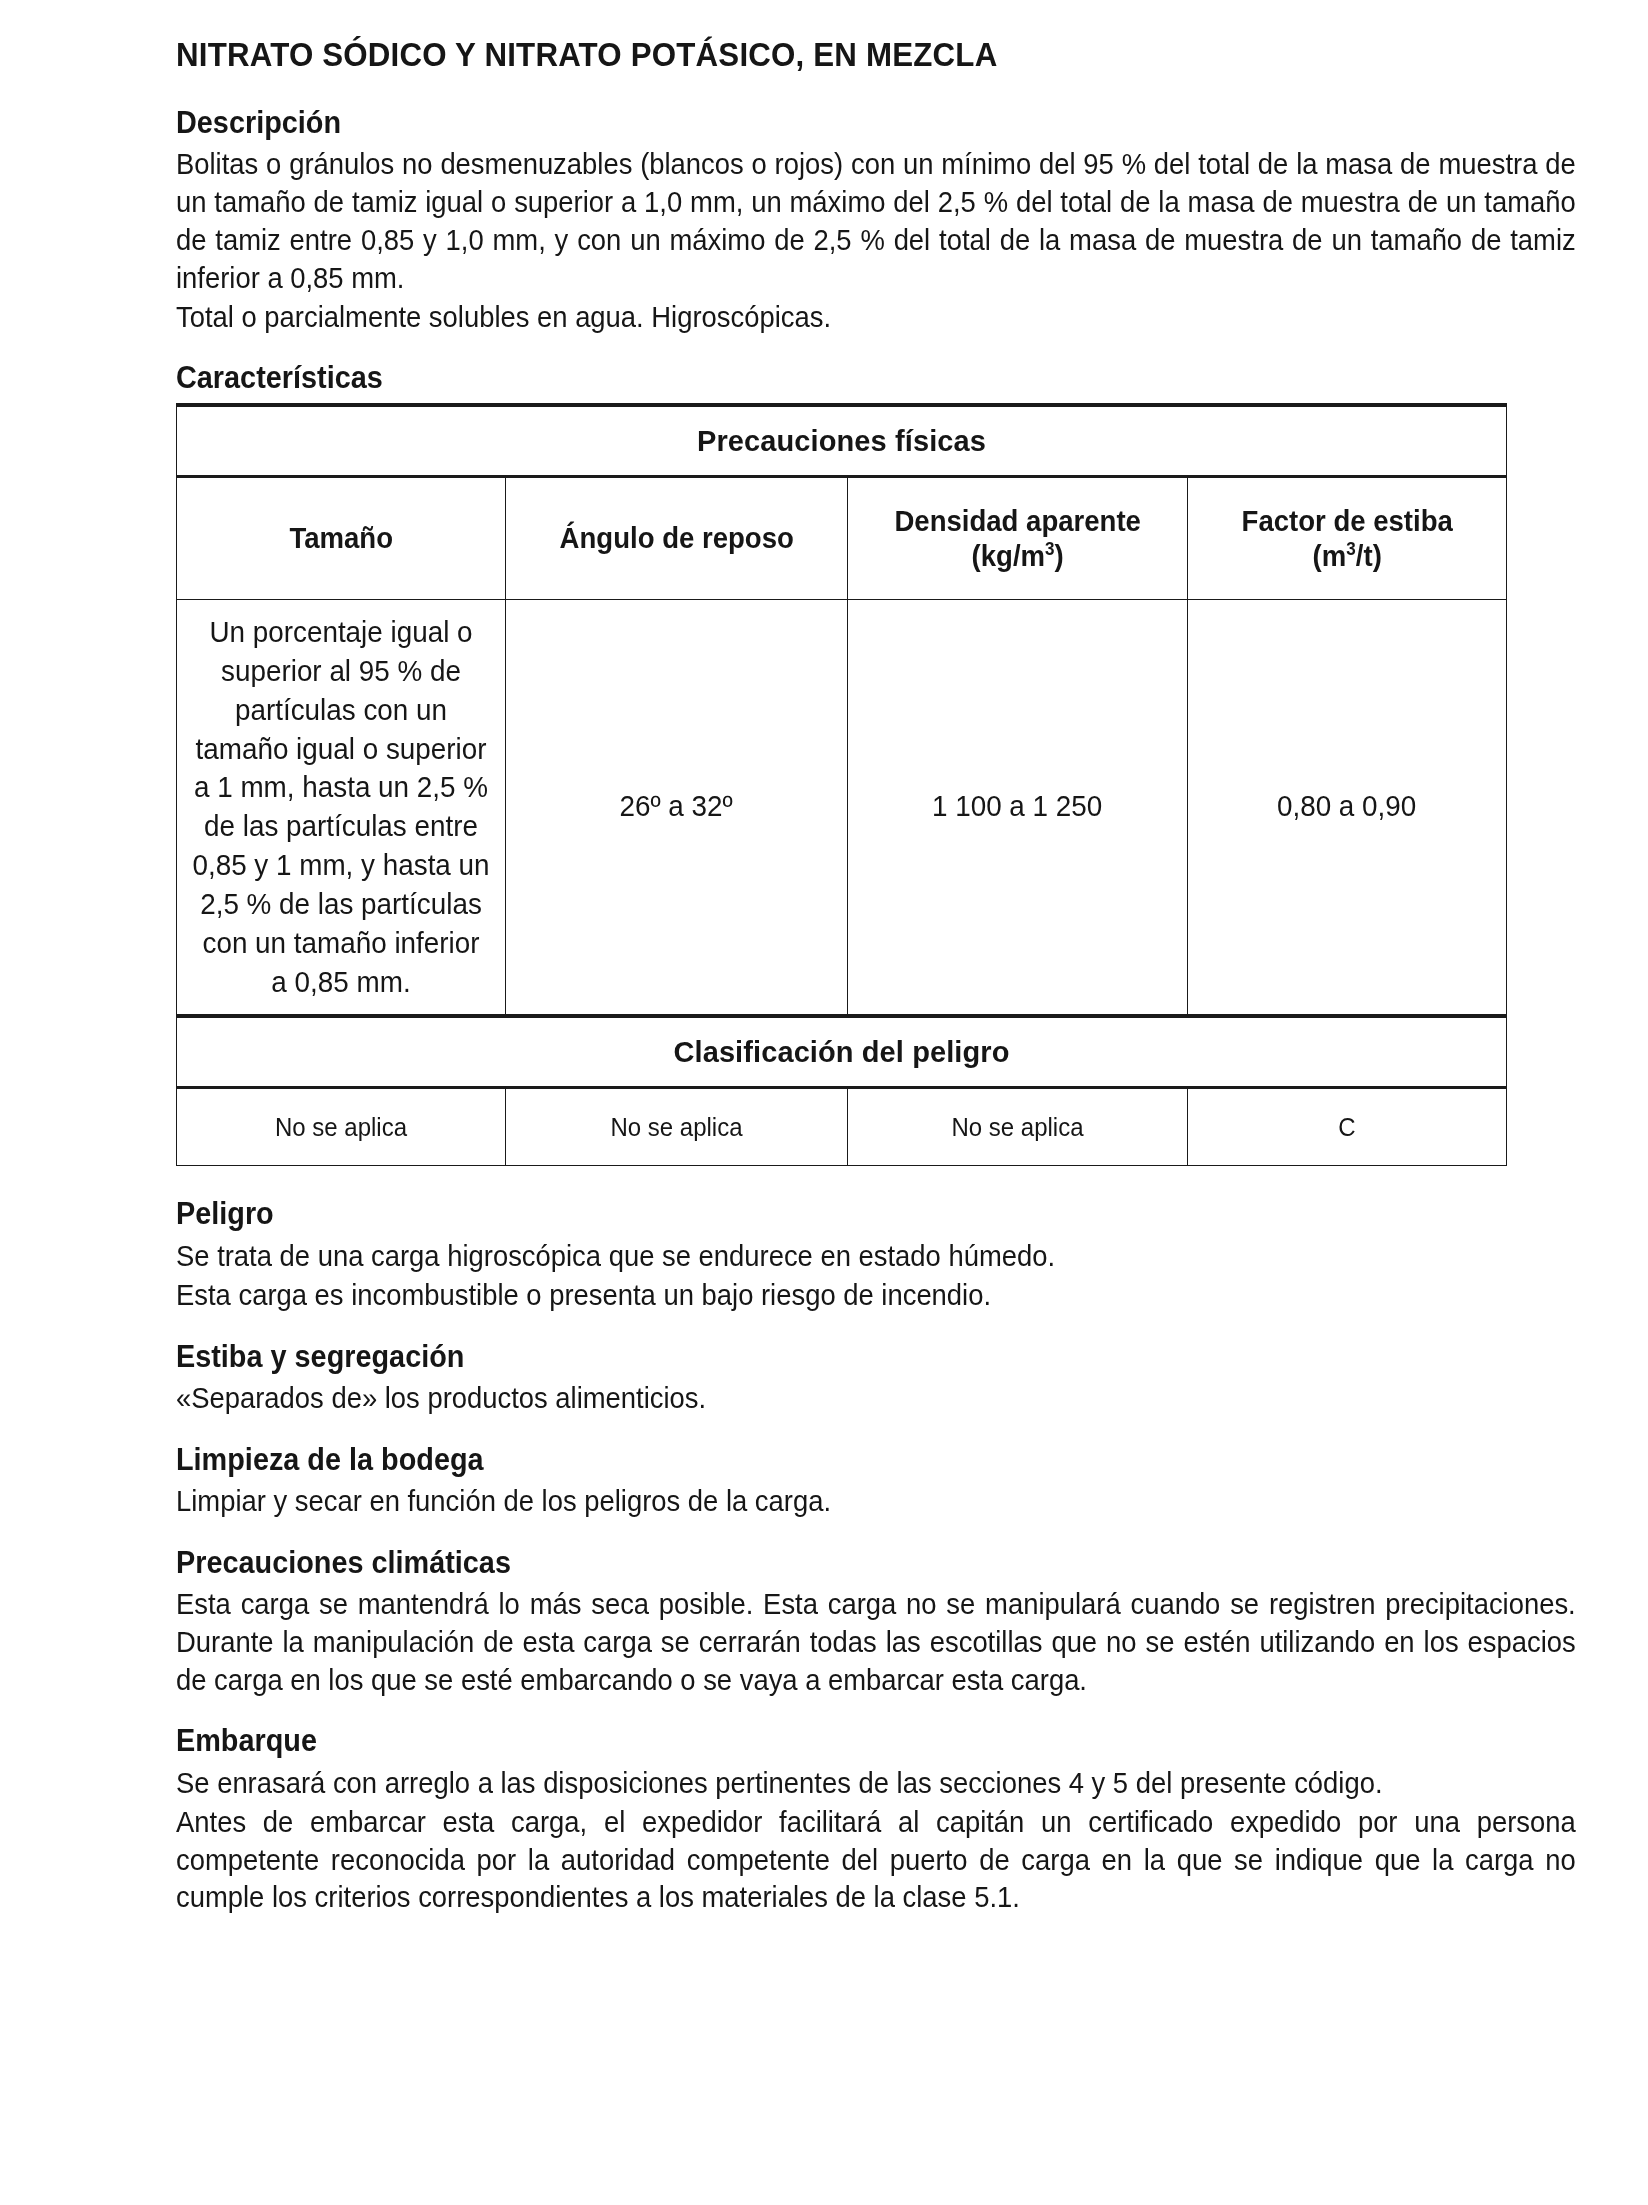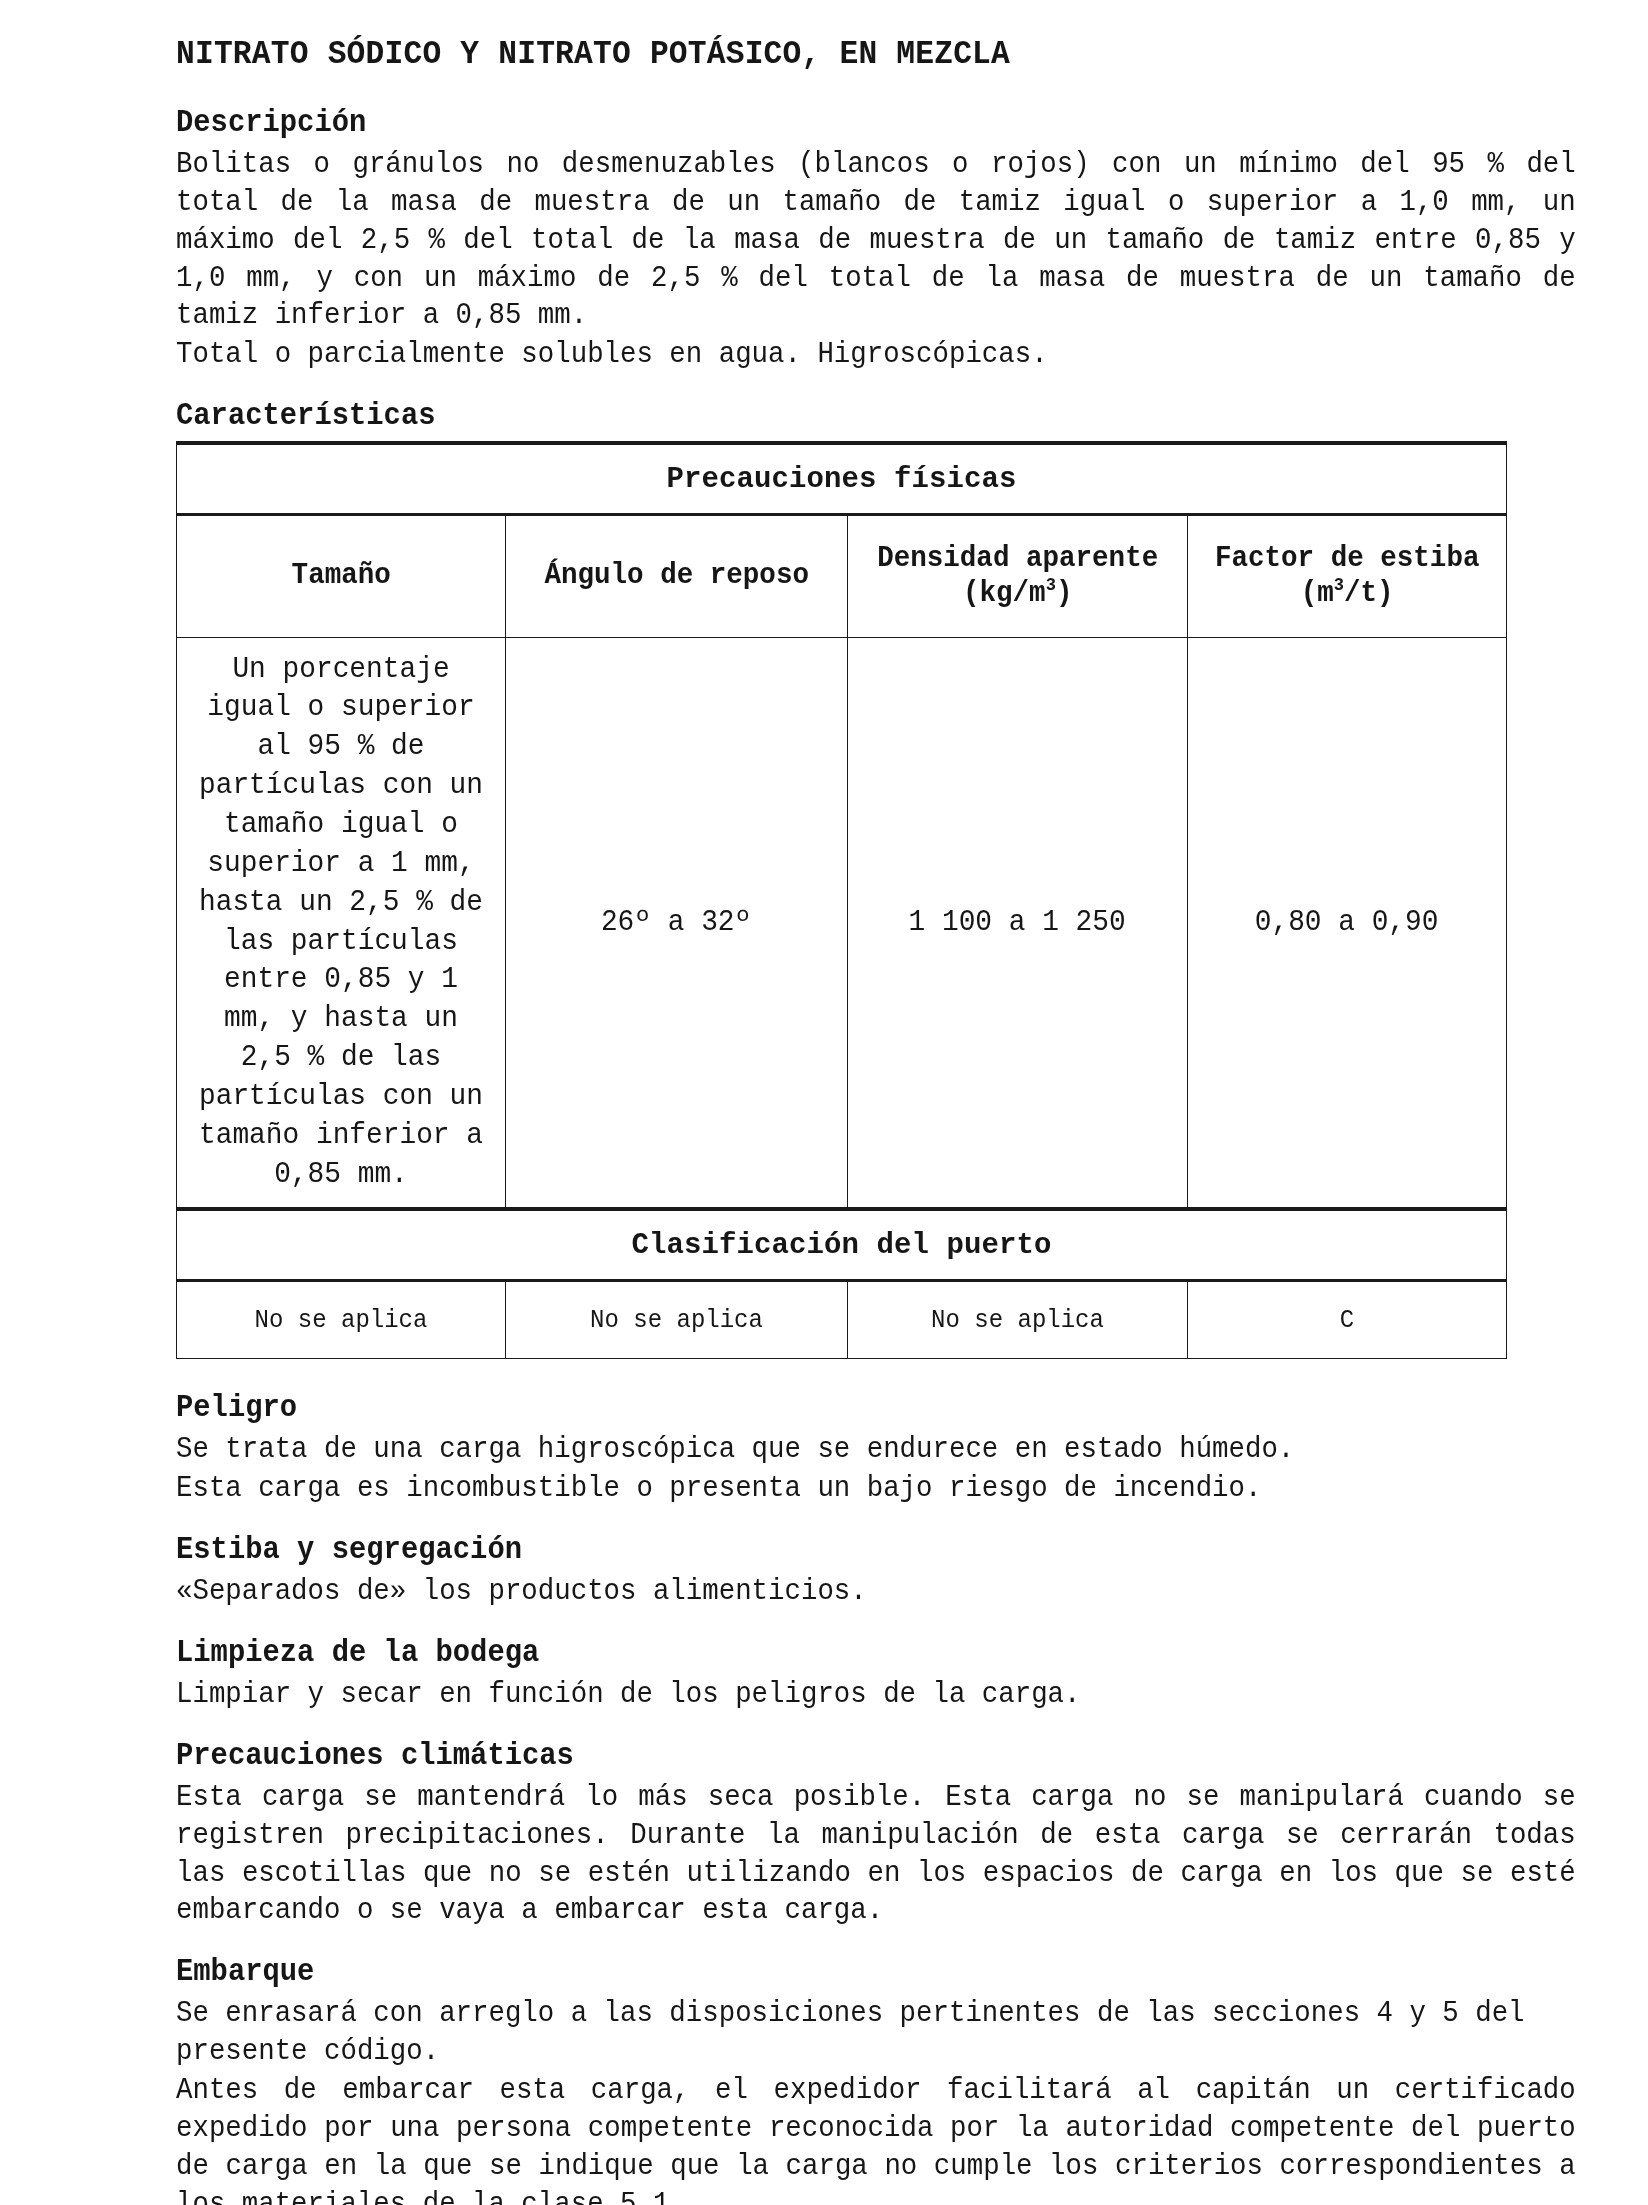--- a/index.html
+++ b/index.html
@@ -14,21 +14,20 @@
     font-family: "Liberation Sans", "DejaVu Sans", sans-serif;
     color: #161616;
     -webkit-font-smoothing: antialiased;
   }
   .page {
     position: relative;
     width: 1648px;
     height: 1641px;
     box-sizing: border-box;
     padding: 35px 72px 0 176px;
-    font-family: Liberation Mono, monospace;
   }
 
   
   .doc-title {
     font-size: 34px;
     font-weight: 700;
     letter-spacing: 0.2px;
     line-height: 1.12;
     margin: 0 0 32px 0;
     transform: scaleX(0.92);
@@ -177,21 +176,21 @@
         <td>
           <span class="inner">1 100 a 1 250</span>
         </td>
         <td>
           <span class="inner">0,80 a 0,90</span>
         </td>
       </tr>
 
       <tr class="band-row">
         <td colspan="4">
-          <span class="inner">Clasificación del puerto</span>
+          <span class="inner">Clasificación del peligro</span>
         </td>
       </tr>
 
 
       <tr class="value-row">
         <td>
           <span class="inner">No se aplica</span>
         </td>
         <td>
           <span class="inner">No se aplica</span>

